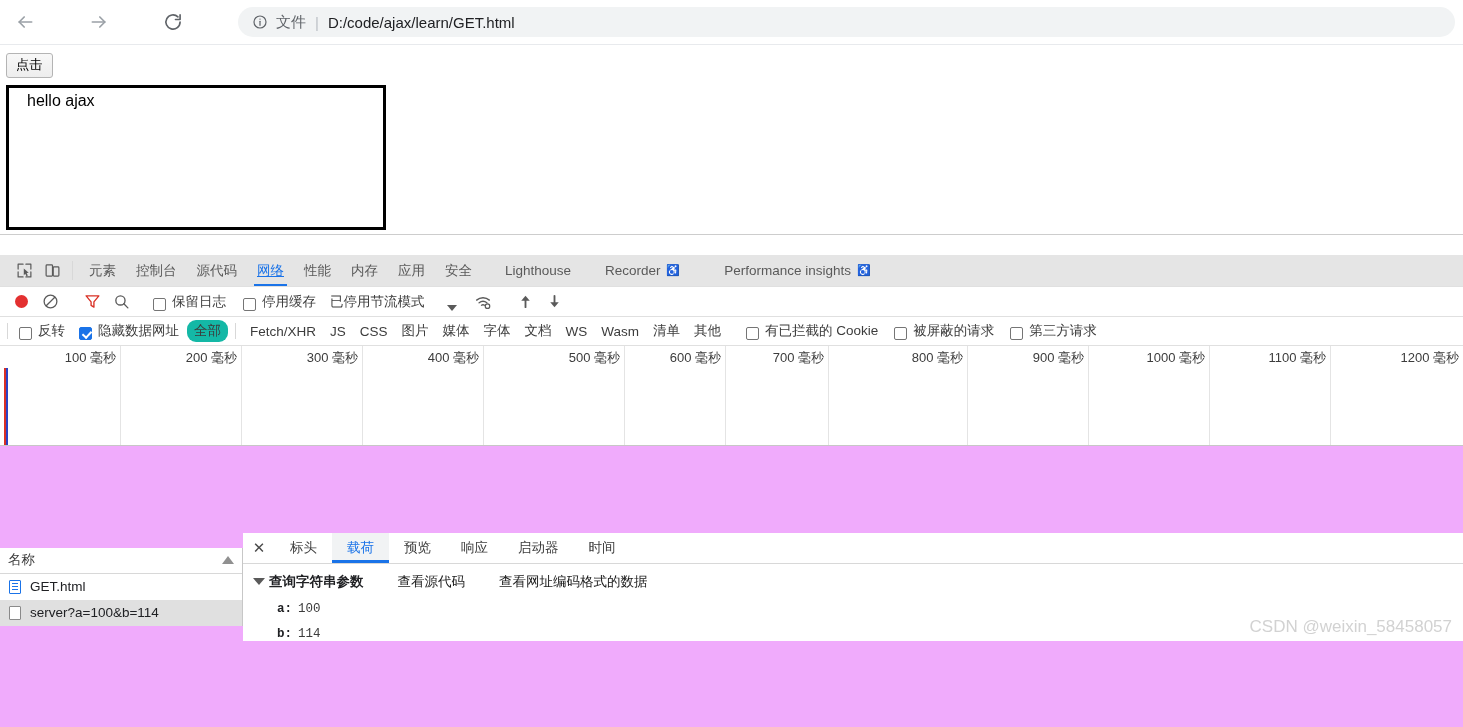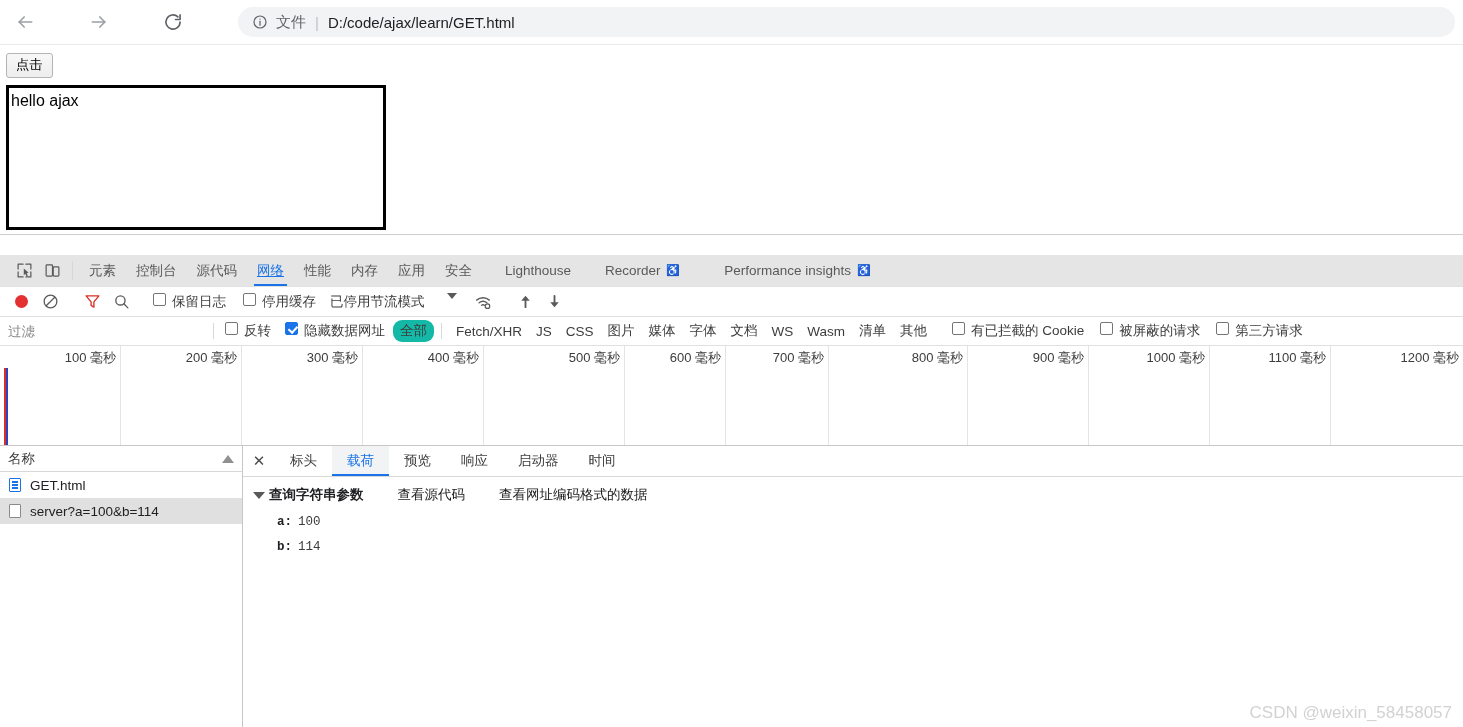--- a/index.html
+++ b/index.html
@@ -83,21 +83,21 @@
     padding: 4px 9px;
     line-height: 1.1;
     cursor: default;
   }
   #result-box {
     margin-top: 7px;
     width: 380px;
     height: 145px;
     border: 3px solid #000000;
     background: #ffffff;
-    padding: 2px 2px;
+    padding: 2px 18px;
     font-size: 16px;
     color: #000000;
     line-height: 1.35;
     overflow: hidden;
   }
 
   
   #devtools {
     position: absolute;
     left: 0; right: 0;
@@ -162,21 +162,21 @@
     height: 30px;
     display: flex;
     align-items: center;
     background: #ffffff;
     border-bottom: 1px solid #e0e0e0;
     padding-left: 7px;
     flex: 0 0 auto;
   }
   .tb-item {
     display: flex;
-    align-items: flex-start;
+    align-items: flex-end;
     color: #5a5a5a;
     font-size: 13px;
     white-space: nowrap;
     flex: 0 0 auto;
   }
   .tb-icon { width: 29px; display: flex; align-items: center; justify-content: center; }
   .record-dot {
     width: 13px; height: 13px;
     border-radius: 50%;
     background: #e33030;
@@ -280,21 +280,22 @@
     left: 6px; top: 22px;
     width: 2px; height: 78px;
     background: #2b42c4;
   }
 
   
   #lower {
     flex: 1 1 auto;
     display: flex;
     min-height: 0;
-    background: #b91c1c;
+    background: #f0abfc;
+    align-items: center;
   }
   #req-pane {
     width: 243px;
     flex: 0 0 auto;
     border-right: 1px solid #c7c7c7;
     display: flex;
     flex-direction: column;
     background: #ffffff;
   }
   #req-header {
@@ -605,21 +606,20 @@
     </div>
     <div class="tb-icon">
       <svg width="17" height="17" viewBox="0 0 24 24" fill="#5a5a5a" stroke="#5a5a5a" stroke-width="1.6" stroke-linecap="round">
         <polygon points="12,20 18,13 6,13" stroke="none"></polygon>
           <line x1="12" y1="4" x2="12" y2="14" stroke-width="2.6"></line>
       </svg>
     </div>
   </div>
 
   <div id="filter-bar">
-    <input id="filter-input" type="text" placeholder="过滤" style="">
     <div class="fb-sep"></div>
     <div class="tb-item" style="margin-left:4px">
       <span class="cbox"></span>
       <span class="cb-label">反转</span>
     </div>
     <div class="tb-item" style="margin-left:14px">
       <span class="cbox checked"></span>
       <span class="cb-label">隐藏数据网址</span>
     </div>
     <div style="display:flex;align-items:center;margin-left:8px">

